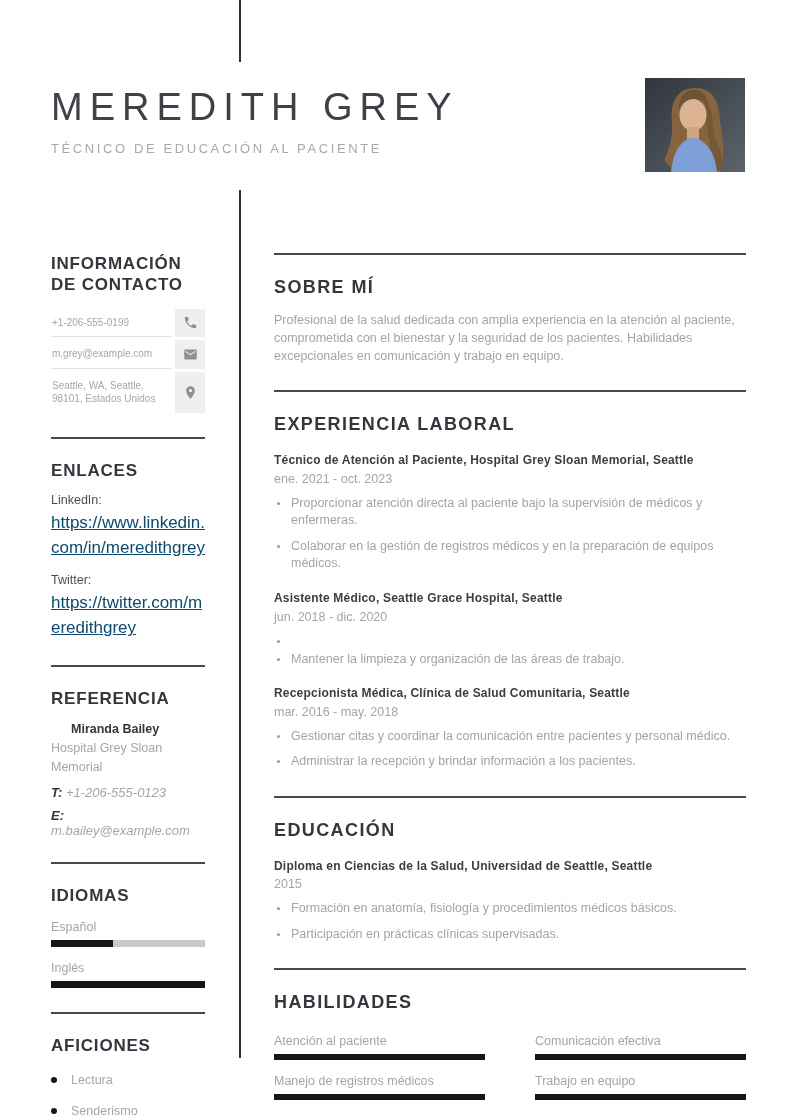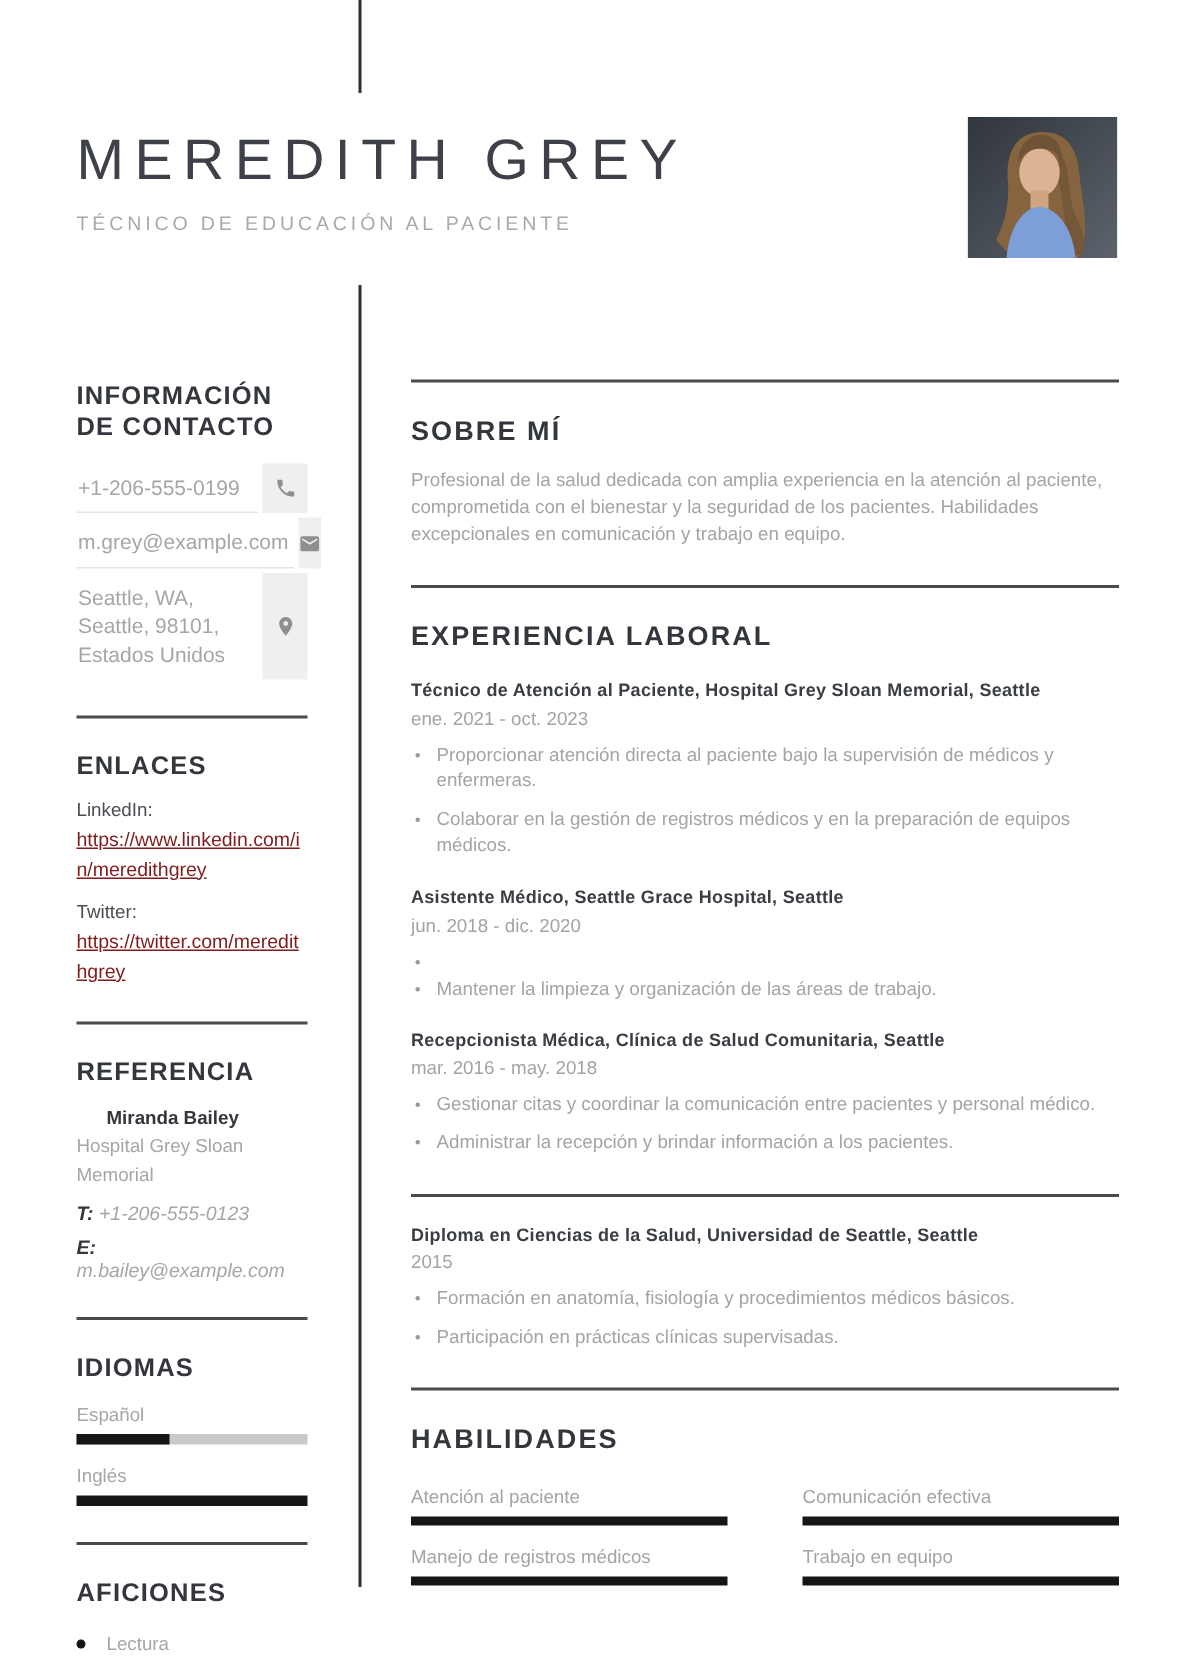--- a/index.html
+++ b/index.html
@@ -23,31 +23,31 @@
 
   .srule { height:2px; background:#4a4a4a; }
   .mrule { height:2px; background:#4a4a4a; }
 
   .side-heading { font-size:17px; font-weight:600; color:#33373d; letter-spacing:0.8px; line-height:1.25; }
   .main-heading { font-size:18px; font-weight:600; color:#33373d; letter-spacing:1.4px; }
 
   
   .contact-rows { margin-top:13px; }
   .c-row { display:flex; align-items:stretch; margin-bottom:3px; }
-  .c-text { flex:1; font-size:14px; color:#a6a6a6; padding:7px 4px 7px 1px; border-bottom:1px solid #e3e3e3; line-height:1.35; }
+  .c-text { flex:1; font-size:10px; color:#a6a6a6; padding:7px 4px 7px 1px; border-bottom:1px solid #e3e3e3; line-height:1.35; }
   .c-row:last-child .c-text { border-bottom:none; }
   .c-icon { width:30px; background:#efefef; display:flex; align-items:center; justify-content:center; margin-left:3px; }
   .c-icon svg { width:15px; height:15px; fill:#8f8f8f; }
 
   .sidebar .srule { margin:24px 0 21px 0; }
 
   
   .link-group { margin-top:12px; }
   .link-label { font-size:12.5px; color:#4a4e54; margin-bottom:3px; }
-  .link-url { font-size:13px; color:#7f1d1d; text-decoration:underline; word-break:break-all; line-height:1.5; display:inline-block; }
+  .link-url { font-size:17px; color:#0c4a6e; text-decoration:underline; word-break:break-all; line-height:1.5; display:inline-block; }
 
   
   .ref-name { font-size:12.5px; font-weight:700; color:#33373d; margin-top:13px;padding-left:20px; }
   .ref-org { font-size:12.5px; color:#a6a6a6; line-height:1.5; margin-top:3px; }
   .ref-line { font-size:13px; color:#a6a6a6; margin-top:8px;font-style:italic; }
   .ref-line .lbl { color:#33373d; font-weight:700; }
   .ref-contact { margin-top:8px; }
 
   
   .lang-item { margin-top:14px; }
@@ -245,20 +245,21 @@
           </div>
         <div class="b-item">
             <span class="b-dot"></span>
             <span class="b-text">Administrar la recepción y brindar información a los pacientes.</span>
           </div>
       </div>
     </div>
 
     <div class="mrule"></div>
 
+    <div class="main-heading m-section-head">EDUCACIÓN</div>
     <div class="job">
       <div class="job-title">Diploma en Ciencias de la Salud, Universidad de Seattle, Seattle</div>
       <div class="job-dates">2015</div>
       <div class="blist">
         <div class="b-item">
             <span class="b-dot"></span>
             <span class="b-text">Formación en anatomía, fisiología y procedimientos médicos básicos.</span>
           </div>
         <div class="b-item">
             <span class="b-dot"></span>

